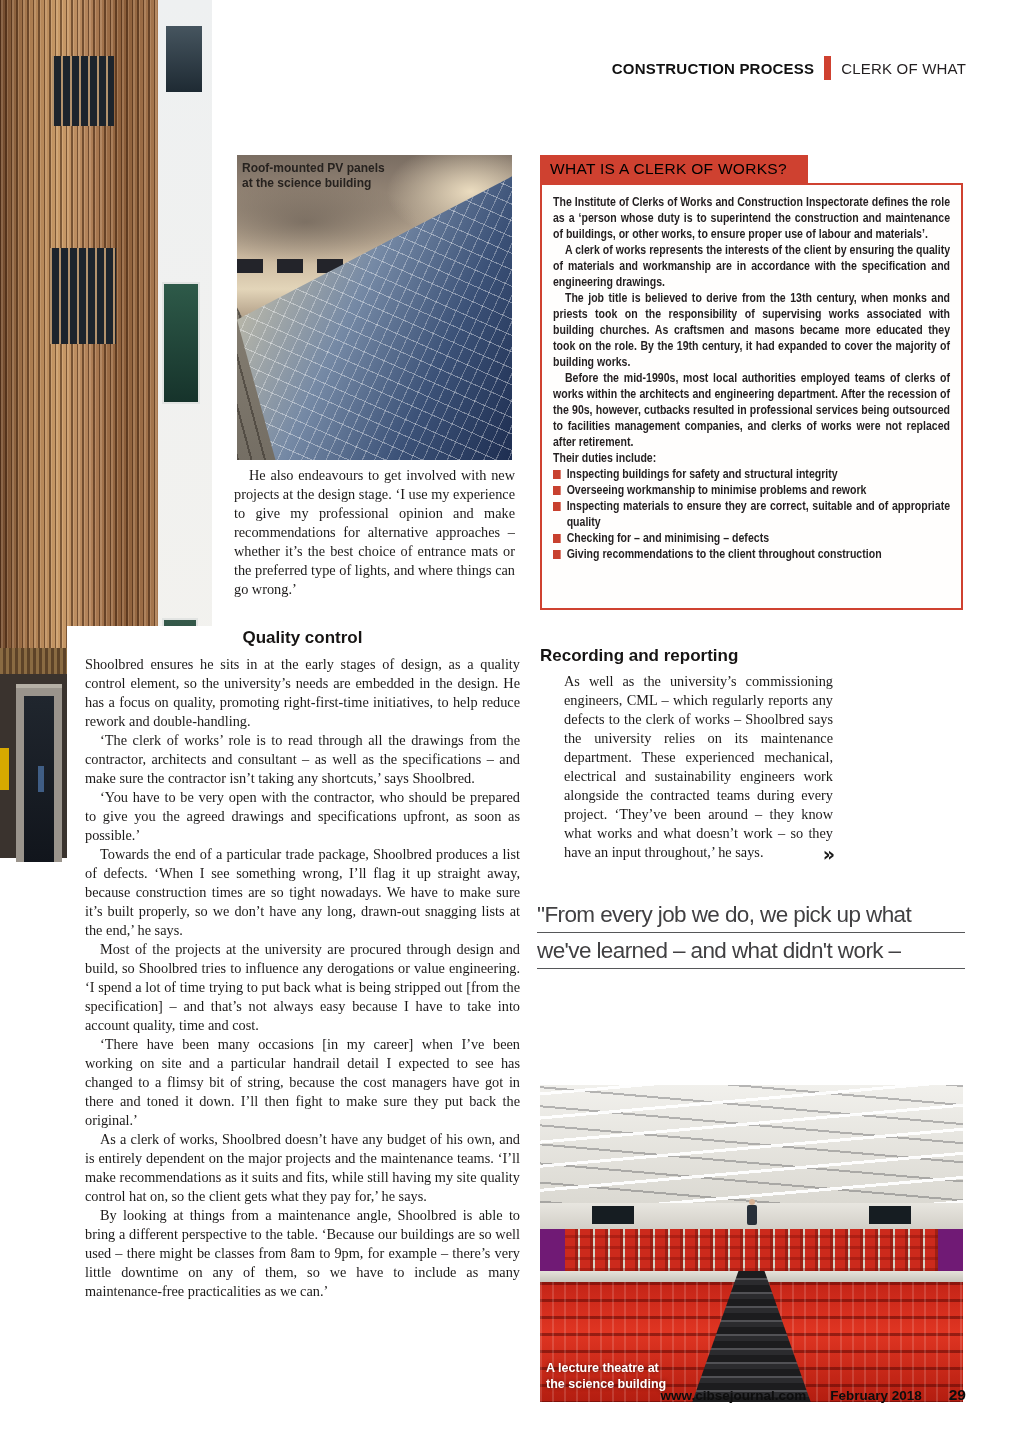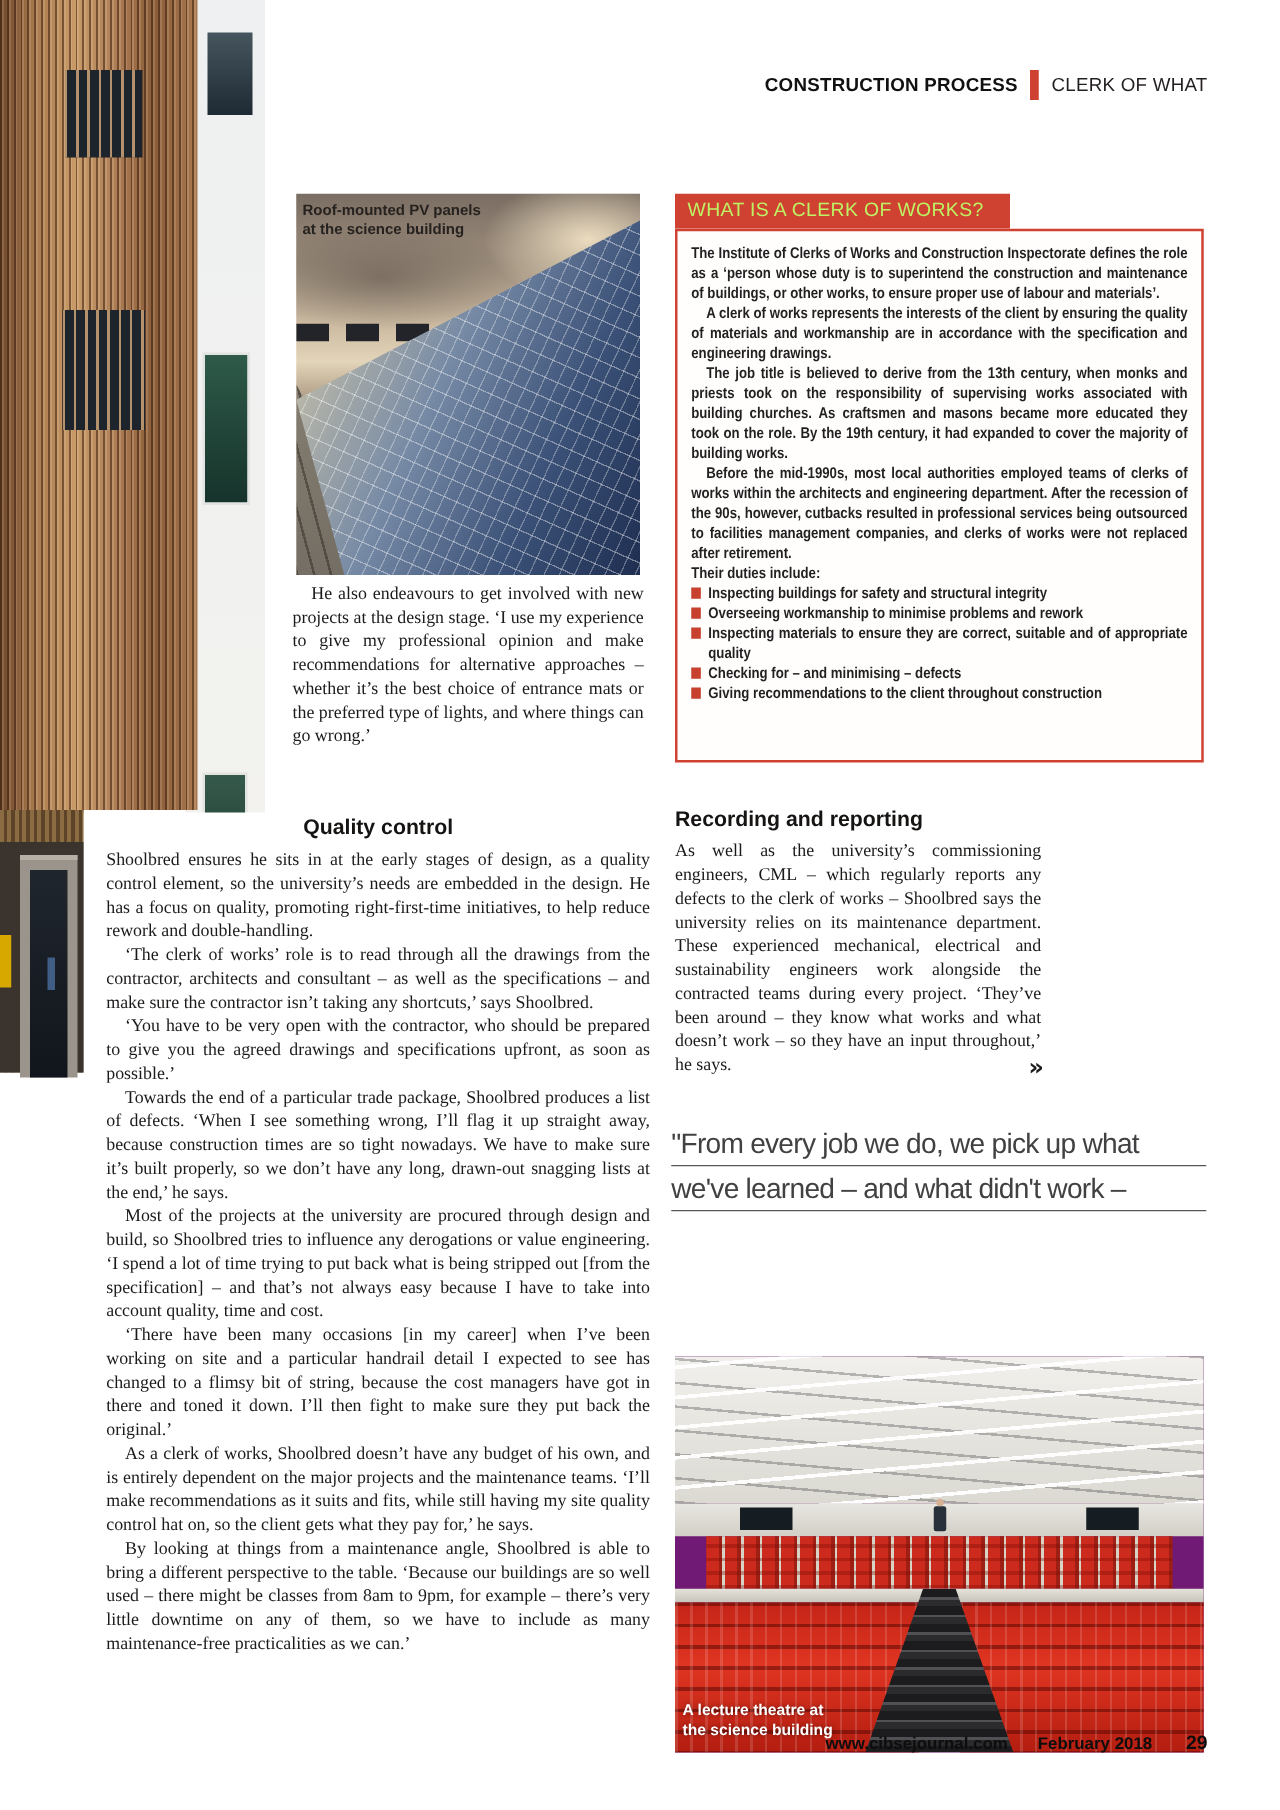--- a/index.html
+++ b/index.html
@@ -57,45 +57,45 @@
         linear-gradient(160deg,#938c7e,#6b655c);}
   .pv-panels{position:absolute;inset:0;clip-path:polygon(0 54%, 100% 7%, 100% 100%, 14% 100%);
       background:
         repeating-linear-gradient(115deg, rgba(255,255,255,.30) 0 1px, rgba(0,0,0,0) 1px 11px),
         repeating-linear-gradient(24deg, rgba(255,255,255,.38) 0 1px, rgba(0,0,0,0) 1px 15px),
         linear-gradient(115deg,#efe7cf 0%,#bdbaa9 16%,#7589a5 45%,#3c5278 72%,#1e2e51 100%);}
   .pv-caption{position:absolute;left:5px;top:6px;font-weight:700;font-size:12px;line-height:15px;color:#26221f;}
 
   
   .infobox-tab{position:absolute;left:540px;top:155px;width:258px;height:28px;background:#cf4130;
-      color:#bef264;font-size:15.5px;letter-spacing:.3px;display:flex;align-items:center;padding-left:10px;}
+      color:#000000;font-size:15.5px;letter-spacing:.3px;display:flex;align-items:center;padding-left:10px;}
   .infobox{position:absolute;left:540px;top:183px;width:423px;height:427px;
       border:2px solid #cf4130;background:#fffefd;box-sizing:border-box;padding:9px 0 0 11px;overflow:hidden;}
   .infobox-body{width:466px;transform:scaleX(0.852);transform-origin:0 0;
       font-weight:700;font-size:12.4px;line-height:16px;color:#231f20;text-align:justify;}
   .infobox-body p{margin:0;}
   .infobox-body p.ind{text-indent:14px;}
   .duties-label{margin-top:1px;}
   .duties{list-style:none;margin:0;padding:0;}
   .duties li{position:relative;padding-left:16px;}
   .duties .sq{position:absolute;left:0;top:3.5px;width:9px;height:9px;background:#c8402e;display:inline-block;}
 
   
   .serif{font-family:"Liberation Serif", serif;font-size:14.3px;line-height:19px;color:#1c1a19;text-align:justify;}
   .serif p{margin:0;}
   .serif p.ind{text-indent:15px;}
 
   .intro-col{position:absolute;left:234px;top:466px;width:281px;}
 
-  .left-article{position:absolute;left:67px;top:626px;width:453px;background:#fff;padding-left:18px;box-sizing:border-box;margin-top:24px;}
+  .left-article{position:absolute;left:67px;top:626px;width:453px;background:#fff;padding-left:18px;box-sizing:border-box;}
   .h-quality{font-weight:700;font-size:17px;text-align:center;margin:2px 0 7px 0;color:#161413;}
 
   .right-article{position:absolute;left:540px;top:646px;width:293px;}
   .h-recording{font-weight:700;font-size:17px;margin:0 0 6px 0;color:#161413;}
-  .rec-wrap{position:relative;}
+  .rec-wrap{position:relative;margin-left:24px;}
   .chev{position:absolute;right:-2px;bottom:-2px;font-family:"DejaVu Sans", sans-serif;
         font-size:19px;font-weight:700;color:#1b1b1b;line-height:1;}
 
   
   .pullquote{position:absolute;left:537px;top:902px;width:428px;color:#414042;}
   .quote-line{font-size:22.5px;letter-spacing:-0.6px;line-height:26px;white-space:nowrap;
       border-bottom:1.5px solid #565759;padding-bottom:4px;margin-bottom:5px;overflow:visible;}
 
   
   .photo-theatre{position:absolute;left:540px;top:1045px;width:423px;height:317px;overflow:hidden;background:#701a75;margin-top:40px;}

